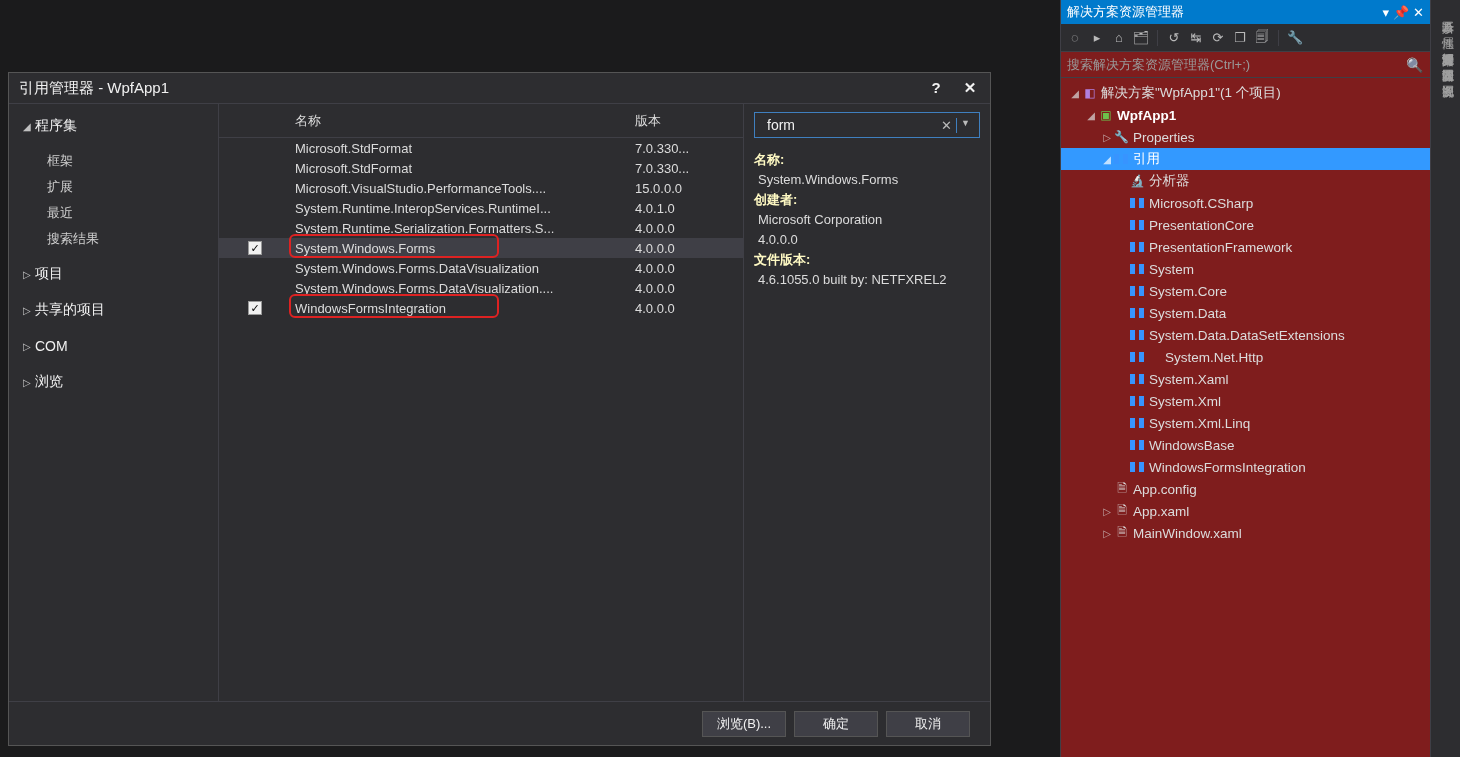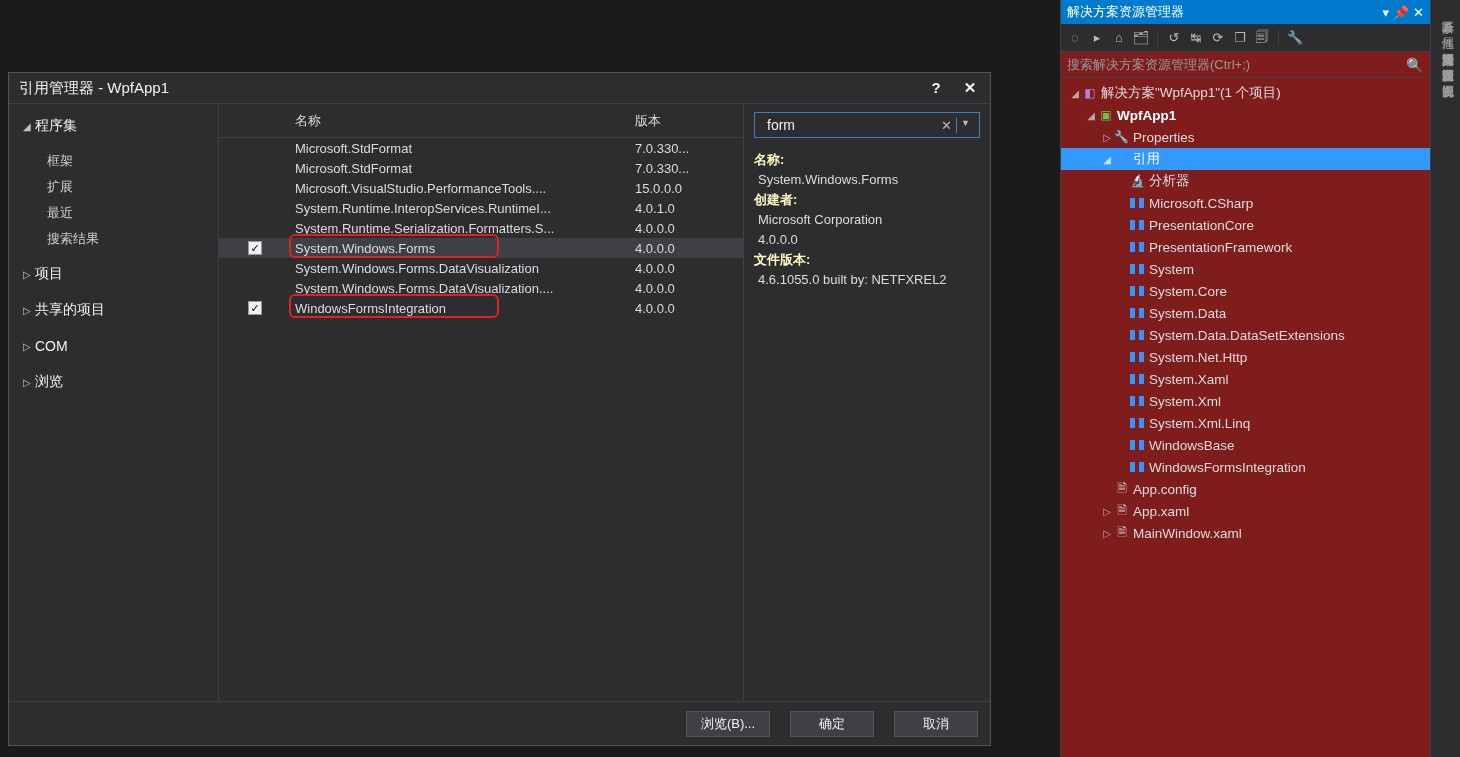--- a/index.html
+++ b/index.html
@@ -59,21 +59,21 @@
   .dlg-right { width: 246px; padding: 0 10px;}
   .dlg-right .search { height: 26px; margin-top: 8px; border: 1px solid #3f7fbf; display: flex; align-items: center; padding: 0 12px; justify-content: space-between; background: #2d2d30;}
   .dlg-right .search input { background: transparent; border: none; color: #f1f1f1; outline: none; font-size: 14px; width: 170px; font-family: inherit;}
   .dlg-right .search .x { font-size: 13px; color: #bbb; padding: 0 4px; cursor: default;}
   .dlg-right .search .dd { font-size: 9px; color: #bbb; padding: 0 4px; border-left: 1px solid #3f7fbf;}
   .detail { margin-top: 12px; font-size: 13px; line-height: 20px;}
   .detail .lbl { font-weight: 600; color: #fef9c3;}
   .detail .val { padding-left: 4px; color: #dcdcdc;}
   
   
-  .dlg-foot { height: 44px; display: flex; align-items: center; justify-content: flex-end; gap: 20px; padding: 0 12px; border-top: 1px solid #3f3f46;}
+  .dlg-foot { height: 44px; display: flex; align-items: center; justify-content: flex-end; gap: 8px; padding: 0 20px; border-top: 1px solid #3f3f46;}
   .btn { min-width: 84px; height: 26px; background: #3f3f46; border: 1px solid #555; color: #f1f1f1; display: flex; align-items: center; justify-content: center; font-size: 13px; cursor: default;}
   
   .ref-ico { display: inline-block; width: 14px; height: 10px; position: relative; margin-right: 2px;}
   .ref-ico::before { content: ""; position: absolute; left: 0; top: 0; width: 5px; height: 10px; background: #3794ff;}
   .ref-ico::after  { content: ""; position: absolute; right: 0; top: 0; width: 5px; height: 10px; background: #3794ff;}
 </style>
 </head>
 <body>
 
 <div class="sol-panel">
@@ -166,21 +166,21 @@
             <span class="ref-ico"></span>
           </span>
           <span class="tree-label">System.Data</span>
         </div>
         <div class="tree-row" style="padding-left: 68px;">
           <span class="tree-ico">
             <span class="ref-ico"></span>
           </span>
           <span class="tree-label">System.Data.DataSetExtensions</span>
         </div>
-        <div class="tree-row" style="padding-left: 68px;">
+        <div class="tree-row" style="padding-left: 68px; gap: 16px;">
           <span class="tree-ico">
             <span class="ref-ico"></span>
           </span>
           <span class="tree-label">System.Net.Http</span>
         </div>
         <div class="tree-row" style="padding-left: 68px;">
           <span class="tree-ico">
             <span class="ref-ico"></span>
           </span>
           <span class="tree-label">System.Xaml</span>

